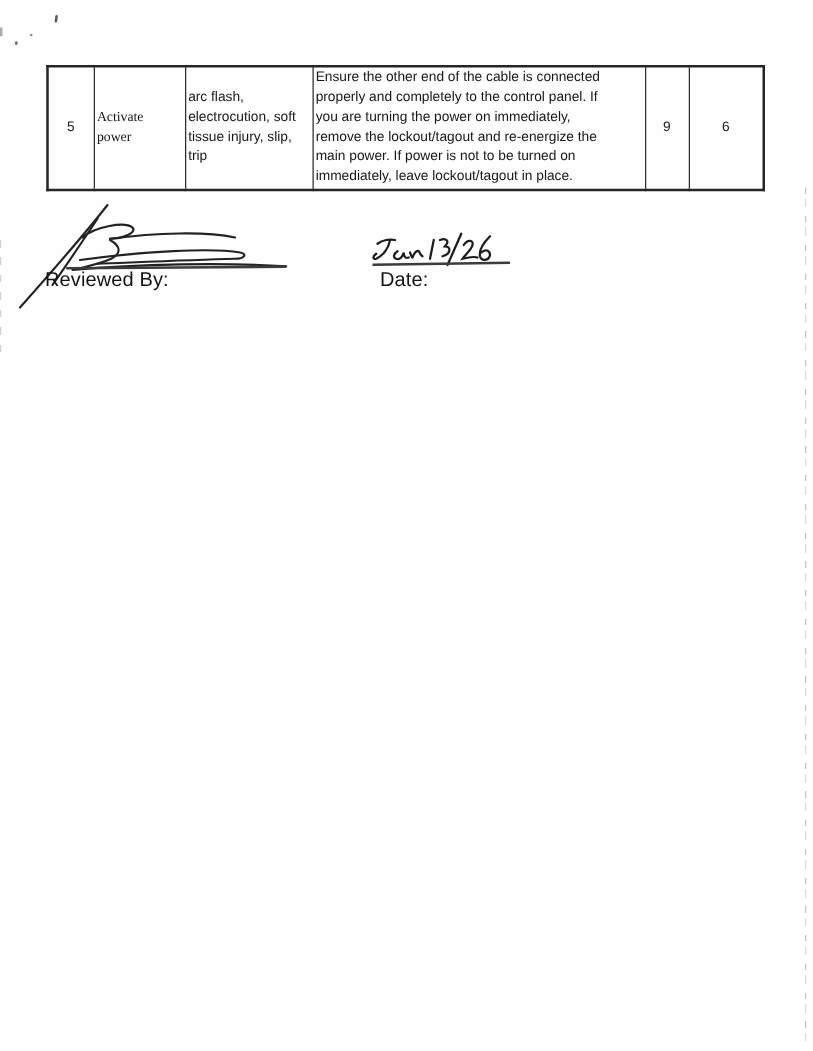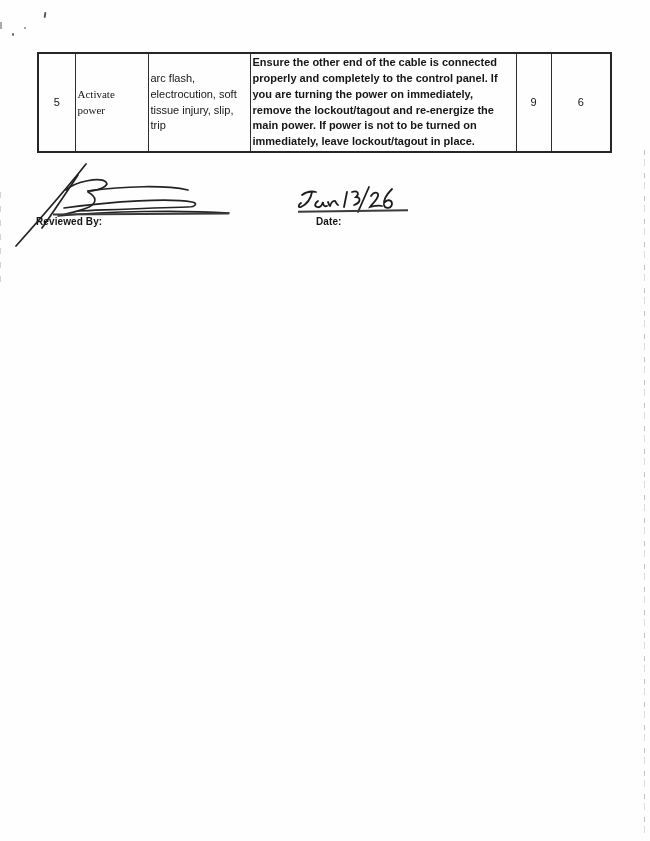--- a/index.html
+++ b/index.html
@@ -14,31 +14,31 @@
     border:2px solid #262626;border-right-width:2.5px;border-bottom-width:2.5px;
   }
   table.jha td{
     border:1.5px solid #2e2e2e;
     font-size:11px;line-height:15.7px;
     vertical-align:middle;padding:0 2px;overflow:hidden;
   }
   td.cell-step{text-align:center;padding-top:6px;}
   td.cell-task{padding-top:14px;padding-left:3px;font-family:Liberation Serif, serif;}
   td.cell-haz{padding-top:13px;padding-left:3px;margin-top:40px;}
-  td.cell-ctrl{vertical-align:top;padding:1px 2px 0 3px;font-weight:bold;}
+  td.cell-ctrl{vertical-align:top;padding:1px 2px 0 3px;}
   td.cell-rating{text-align:center;padding-top:6px;}
   
   .sig-svg{position:absolute;left:8px;top:156px;}
   .date-svg{position:absolute;left:296px;top:184px;}
   .rule-line{position:absolute;height:2px;background:#3c3c3c;}
   .rule-reviewed{left:53px;top:213px;width:176px;transform:rotate(-0.35deg);}
   .rule-date{left:298px;top:210px;width:110px;transform:rotate(-0.9deg);}
-  .form-label{position:absolute;font-size:10px;font-weight:bold;color:#141414;letter-spacing:0.1px;}
+  .form-label{position:absolute;font-size:16px;font-weight:normal;color:#141414;letter-spacing:0.1px;}
   .label-reviewed{left:36px;top:216px;}
-  .label-date{left:316px;top:216px;}
+  .label-date{left:304px;top:216px;}
   
   .artifact-v-right{
     position:absolute;left:644px;top:150px;width:1px;height:690px;
     background:repeating-linear-gradient(180deg,
       rgba(148,148,154,.55) 0 5px, rgba(0,0,0,0) 5px 9px,
       rgba(168,168,174,.40) 9px 16px, rgba(0,0,0,0) 16px 23px);
   }
   .artifact-v-left{
     position:absolute;left:0px;top:192px;width:1px;height:95px;
     background:repeating-linear-gradient(180deg,

